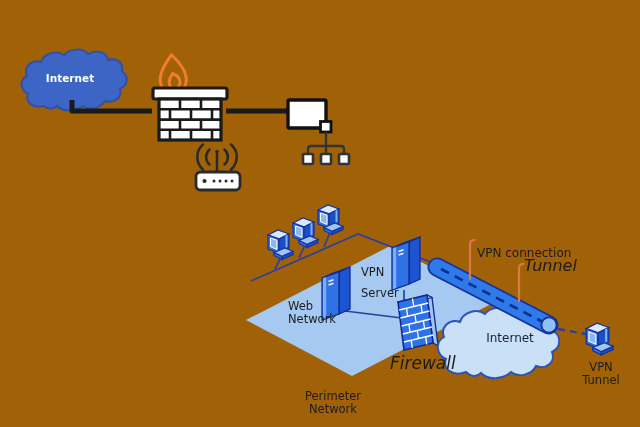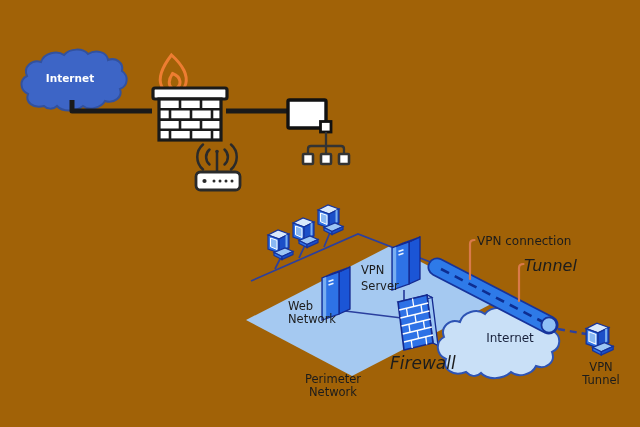--- a/index.html
+++ b/index.html
@@ -159,29 +159,29 @@
 
     <g fill="none" stroke="#d97a4a" stroke-width="2.2" stroke-linecap="round">
       <path d="M470,279 L470,244 Q470,240 474.5,240"></path>
       <path d="M519,301 L519,268 Q519,264 523.5,264"></path>
     </g>
   </g>
 </svg>
 
 <div class="lbl center white" style="left:40px;top:72px;width:60px;font-size:10.5px;">Internet</div>
 
-<div class="lbl" style="left:361px;top:262px;width:48px;font-size:11.5px;line-height:16px;">VPN Server</div>
+<div class="lbl" style="left:361px;top:262px;width:48px;font-size:11.5px;line-height:21px;">VPN Server</div>
 
 <div class="lbl" style="left:288px;top:300px;width:44px;font-size:11.5px;line-height:12.5px;">Web Network</div>
 
 <div class="lbl nowrap" style="left:390px;top:353px;font-size:17px;font-style:italic;">Firewall</div>
 
-<div class="lbl center" style="left:297px;top:373px;width:72px;font-size:11.5px;line-height:12.5px;">Perimeter Network</div>
+<div class="lbl center" style="left:297px;top:390px;width:72px;font-size:11.5px;line-height:12.5px;">Perimeter Network</div>
 
 <div class="lbl center" style="left:481px;top:331px;width:58px;font-size:12px;color:#17203a;">Internet</div>
 
 <div class="lbl center" style="left:578px;top:361px;width:46px;font-size:11.5px;line-height:12.5px;">VPN Tunnel</div>
 
-<div class="lbl nowrap" style="left:477px;top:234px;font-size:12px;text-align:right;">VPN connection</div>
+<div class="lbl nowrap" style="left:477px;top:246px;font-size:12px;text-align:right;">VPN connection</div>
 
 <div class="lbl nowrap" style="left:524px;top:256px;font-size:16px;font-style:italic;">Tunnel</div>
 
 </div>
 
 </body></html>

